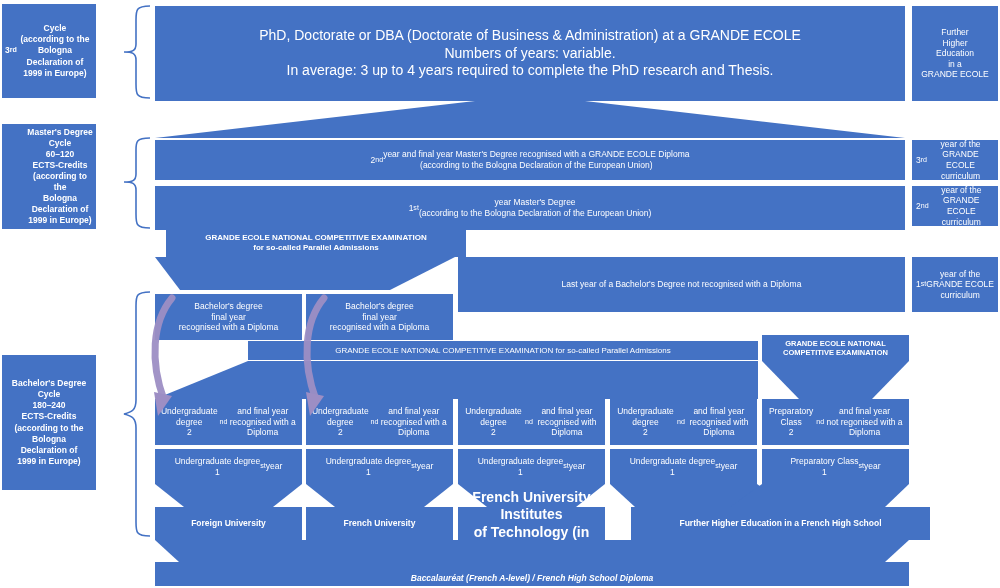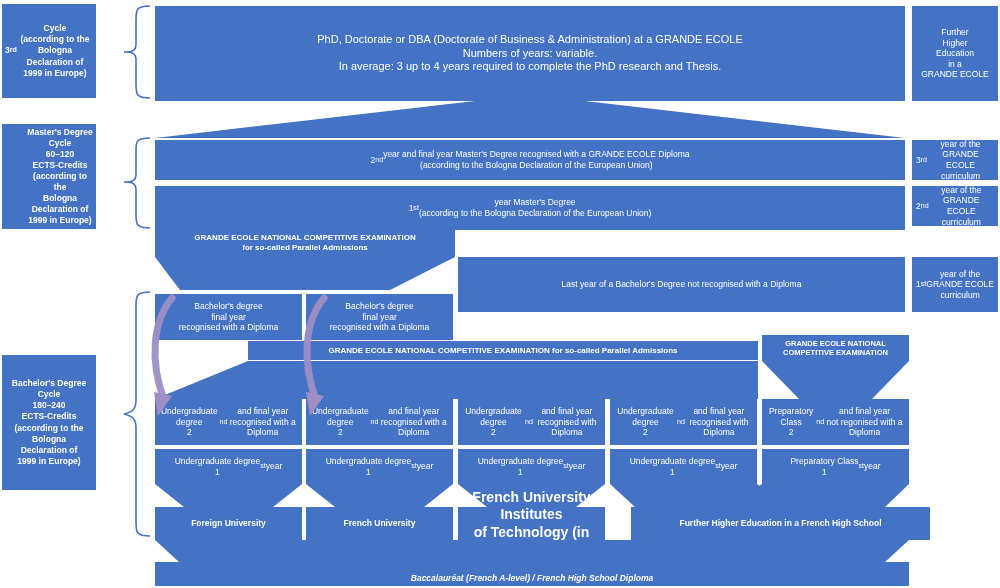--- a/index.html
+++ b/index.html
@@ -21,50 +21,50 @@
 <svg class="brace" style="left:110px;top:4px;" width="42" height="96">
   <path d="M40 2 C 26 2, 26 6, 26 16 L26 40 C26 47, 22 48, 14 48 C22 48, 26 49, 26 56 L26 80 C26 90, 26 94, 40 94" fill="none" stroke="#4472c4" stroke-width="1.6"></path>
 </svg>
 <svg class="brace" style="left:110px;top:136px;" width="42" height="94">
   <path d="M40 2 C 26 2, 26 6, 26 14 L26 38 C26 45, 22 46, 14 46 C22 46, 26 47, 26 54 L26 78 C26 88, 26 92, 40 92" fill="none" stroke="#4472c4" stroke-width="1.6"></path>
 </svg>
 <svg class="brace" style="left:110px;top:290px;" width="42" height="250">
   <path d="M40 2 C 26 2, 26 6, 26 16 L26 110 C26 120, 22 122, 14 124 C22 126, 26 128, 26 138 L26 232 C26 242, 26 246, 40 246" fill="none" stroke="#4472c4" stroke-width="1.6"></path>
 </svg>
 
-<div class="box cell" style="left:155px;top:6px;width:750px;height:95px;font-size:11px;">PhD, Doctorate or DBA (Doctorate of Business &amp; Administration) at a GRANDE ECOLE<br>Numbers of years: variable.<br>In average: 3 up to 4 years required to complete the PhD research and Thesis.</div>
+<div class="box cell" style="left:155px;top:6px;width:750px;height:95px;font-size:14px;">PhD, Doctorate or DBA (Doctorate of Business &amp; Administration) at a GRANDE ECOLE<br>Numbers of years: variable.<br>In average: 3 up to 4 years required to complete the PhD research and Thesis.</div>
 <div class="box cell" style="left:912px;top:6px;width:86px;height:95px;">Further<br>Higher<br>Education<br>in a<br>GRANDE ECOLE</div>
 
 <svg class="tri" style="left:155px;top:101px;" width="750" height="38">
   <polygon points="320,0 430,0 750,37 0,37" fill="#4472c4"></polygon>
 </svg>
 
 <div class="box cell" style="left:155px;top:140px;width:750px;height:40px;">2<sup>nd</sup> year and final year Master's Degree recognised with a GRANDE ECOLE Diploma<br>(according to the Bologna Declaration of the European Union)</div>
 <div class="box cell" style="left:912px;top:140px;width:86px;height:40px;">3<sup>rd</sup> year of the<br>GRANDE ECOLE<br>curriculum</div>
 
 <div class="box cell" style="left:155px;top:186px;width:750px;height:44px;">1<sup>st</sup> year Master's Degree<br>(according to the Bologna Declaration of the European Union)</div>
 <div class="box cell" style="left:912px;top:186px;width:86px;height:40px;">2<sup>nd</sup> year of the<br>GRANDE ECOLE<br>curriculum</div>
 
-<div class="box cell" style="left:155px;top:229px;width:300px;height:28px;font-weight:bold;font-size:8px;">GRANDE ECOLE NATIONAL COMPETITIVE EXAMINATION<br>for so-called Parallel Admissions</div>
+<div class="box cell" style="left:166px;top:229px;width:300px;height:28px;font-weight:bold;font-size:8px;">GRANDE ECOLE NATIONAL COMPETITIVE EXAMINATION<br>for so-called Parallel Admissions</div>
 
 <div class="box cell" style="left:458px;top:257px;width:447px;height:55px;">Last year of a Bachelor's Degree not recognised with a Diploma</div>
 <div class="box cell" style="left:912px;top:257px;width:86px;height:55px;">1<sup>st</sup> year of the<br>GRANDE ECOLE<br>curriculum</div>
 
 <svg class="tri" style="left:155px;top:257px;" width="300" height="32">
   <polygon points="0,32 300,32 300,0 0,0" fill="#ffffff"></polygon>
   <polygon points="30,32 420,32 300,0 0,0" fill="none"></polygon>
 </svg>
 <svg class="tri" style="left:155px;top:257px;" width="300" height="33">
   <polygon points="0,0 300,0 235,33 25,33" fill="#4472c4"></polygon>
 </svg>
 
 <div class="box cell" style="left:155px;top:294px;width:147px;height:46px;">Bachelor's degree<br>final year<br>recognised with a Diploma</div>
 <div class="box cell" style="left:306px;top:294px;width:147px;height:46px;">Bachelor's degree<br>final year<br>recognised with a Diploma</div>
 
-<div class="box cell" style="left:248px;top:341px;width:510px;height:19px;font-weight:bold;font-size:8px;">GRANDE ECOLE NATIONAL COMPETITIVE EXAMINATION for so-called Parallel Admissions</div>
+<div class="box cell" style="left:248px;top:341px;width:510px;height:19px;font-weight:normal;font-size:8px;">GRANDE ECOLE NATIONAL COMPETITIVE EXAMINATION for so-called Parallel Admissions</div>
 <div class="box cell" style="left:762px;top:335px;width:147px;height:26px;font-weight:bold;font-size:7.5px;">GRANDE ECOLE NATIONAL<br>COMPETITIVE EXAMINATION</div>
 
 <svg class="tri" style="left:155px;top:361px;" width="604" height="38">
   <polygon points="93,0 603,0 603,38 0,38" fill="#4472c4"></polygon>
 </svg>
 <svg class="tri" style="left:762px;top:361px;" width="148" height="38">
   <polygon points="0,0 147,0 110,38 37,38" fill="#4472c4"></polygon>
 </svg>
 
 <div class="box cell" style="left:155px;top:399px;width:147px;height:46px;">Undergraduate degree<br>2<sup>nd</sup> and final year<br>recognised with a Diploma</div>

